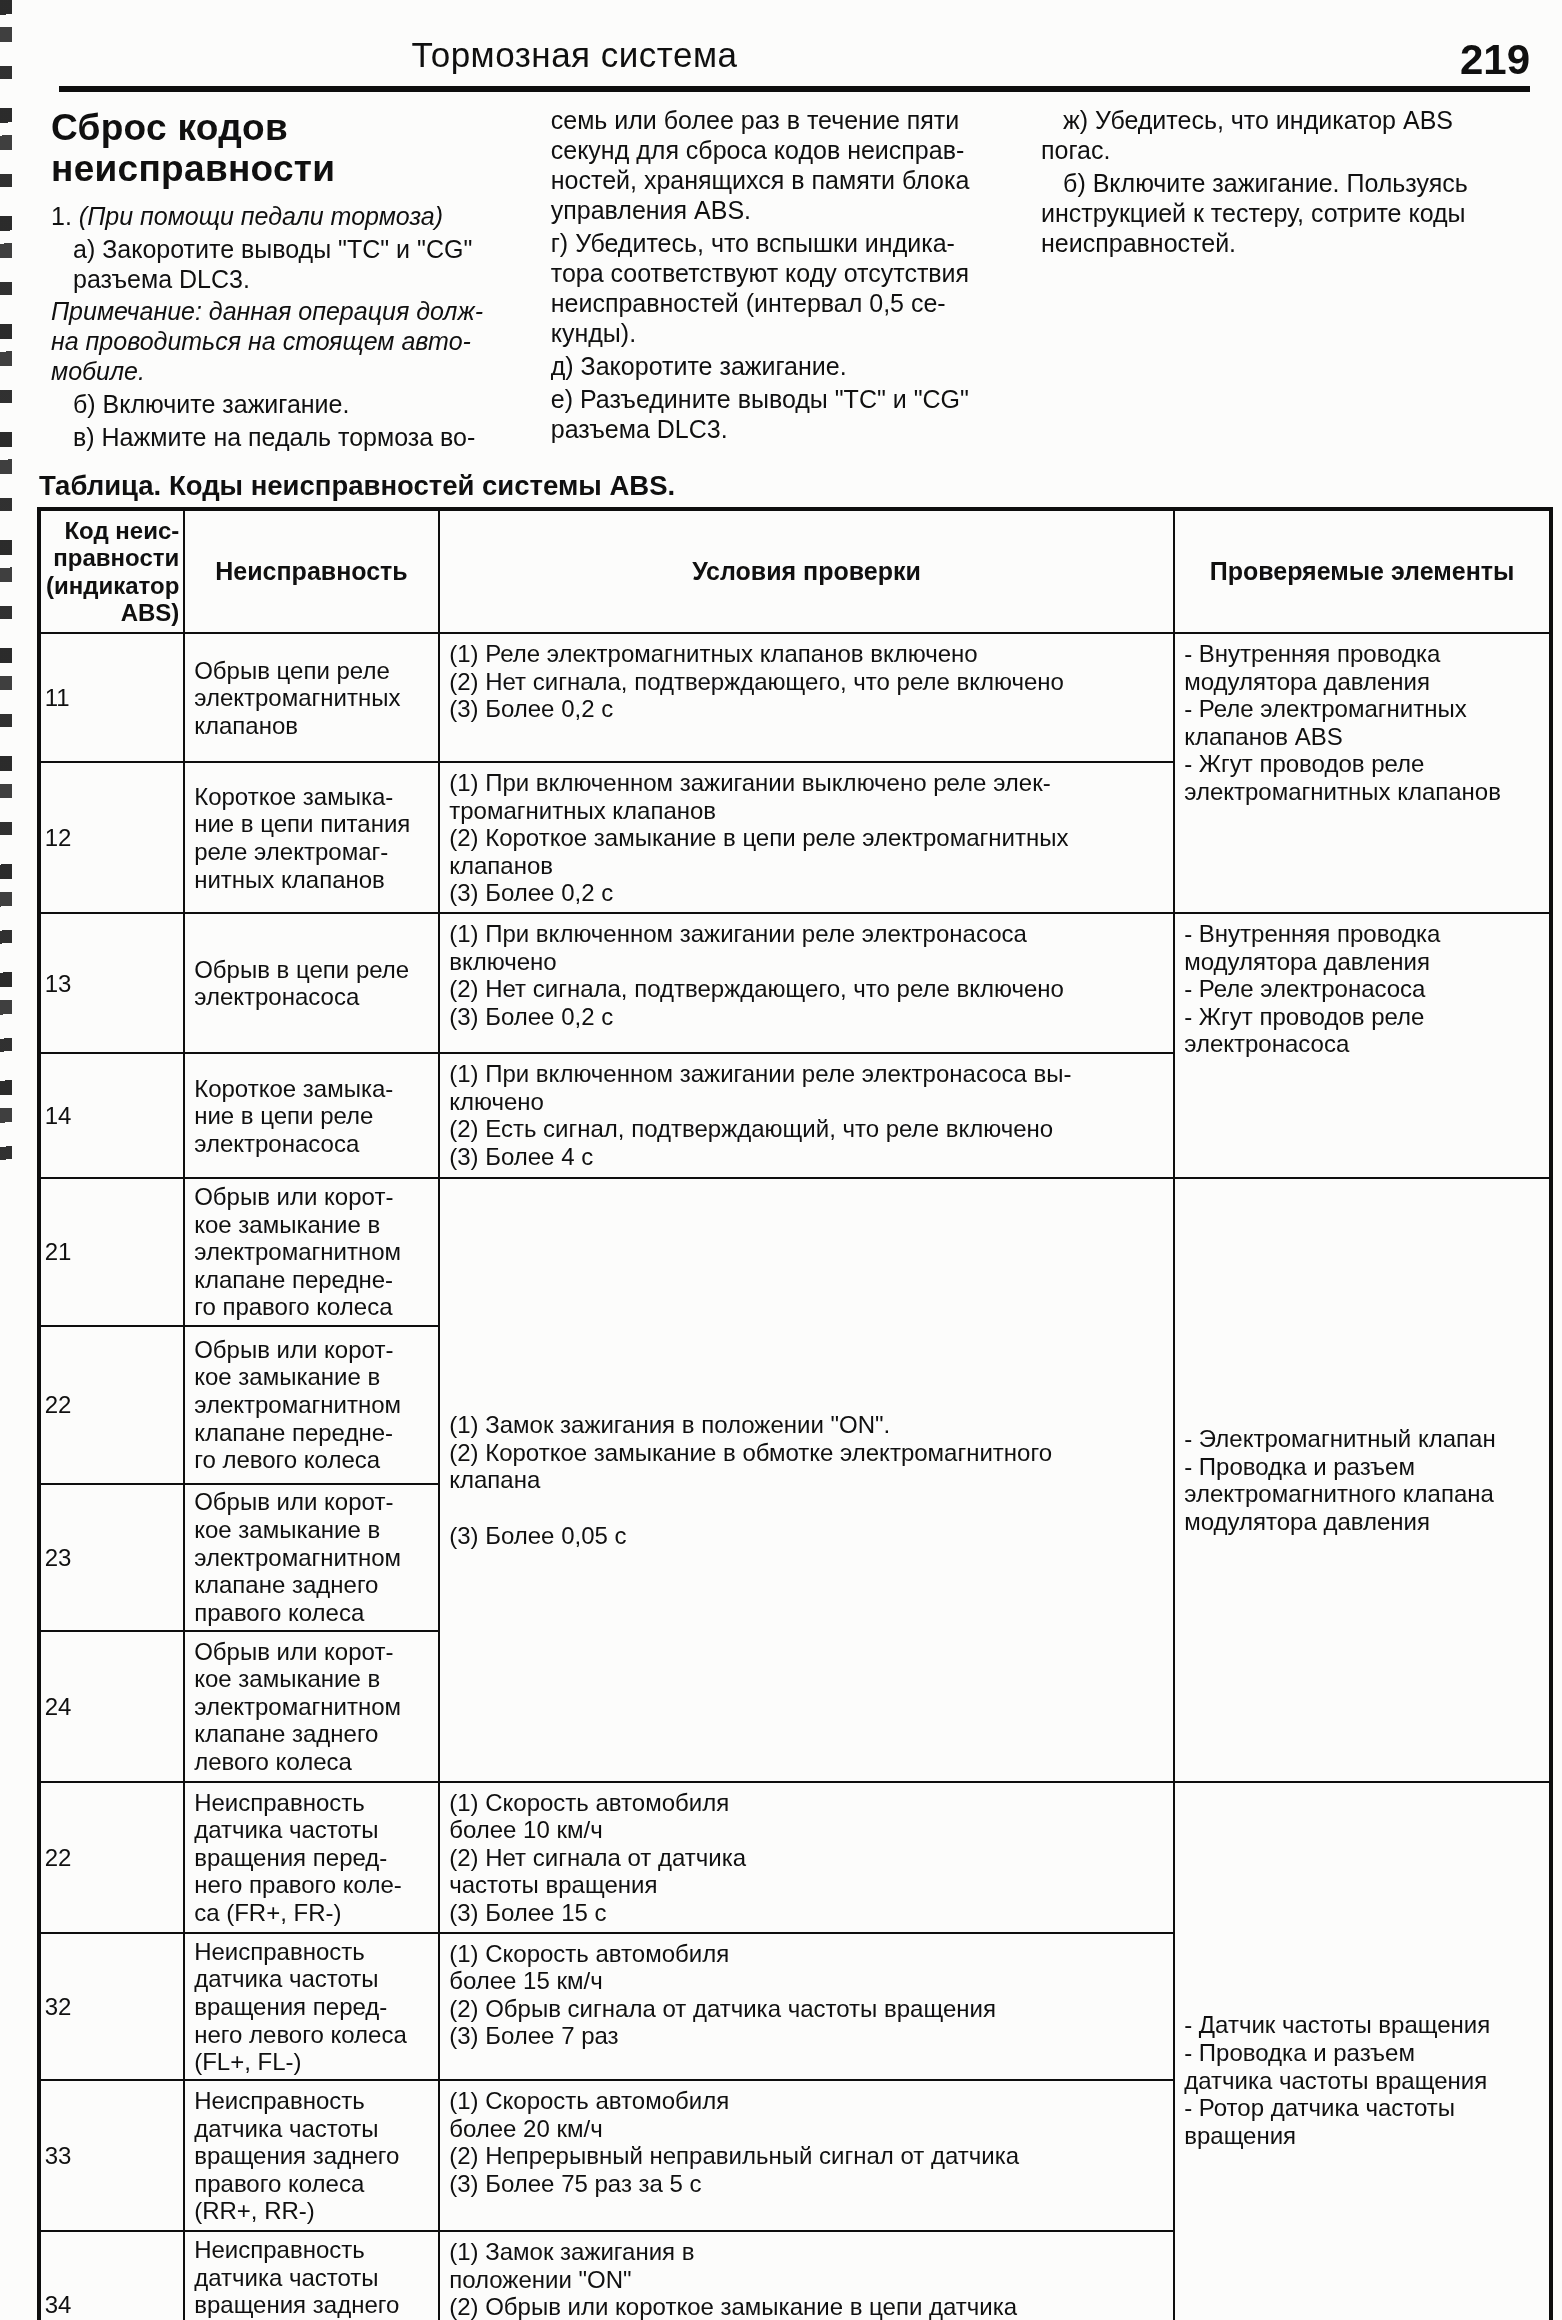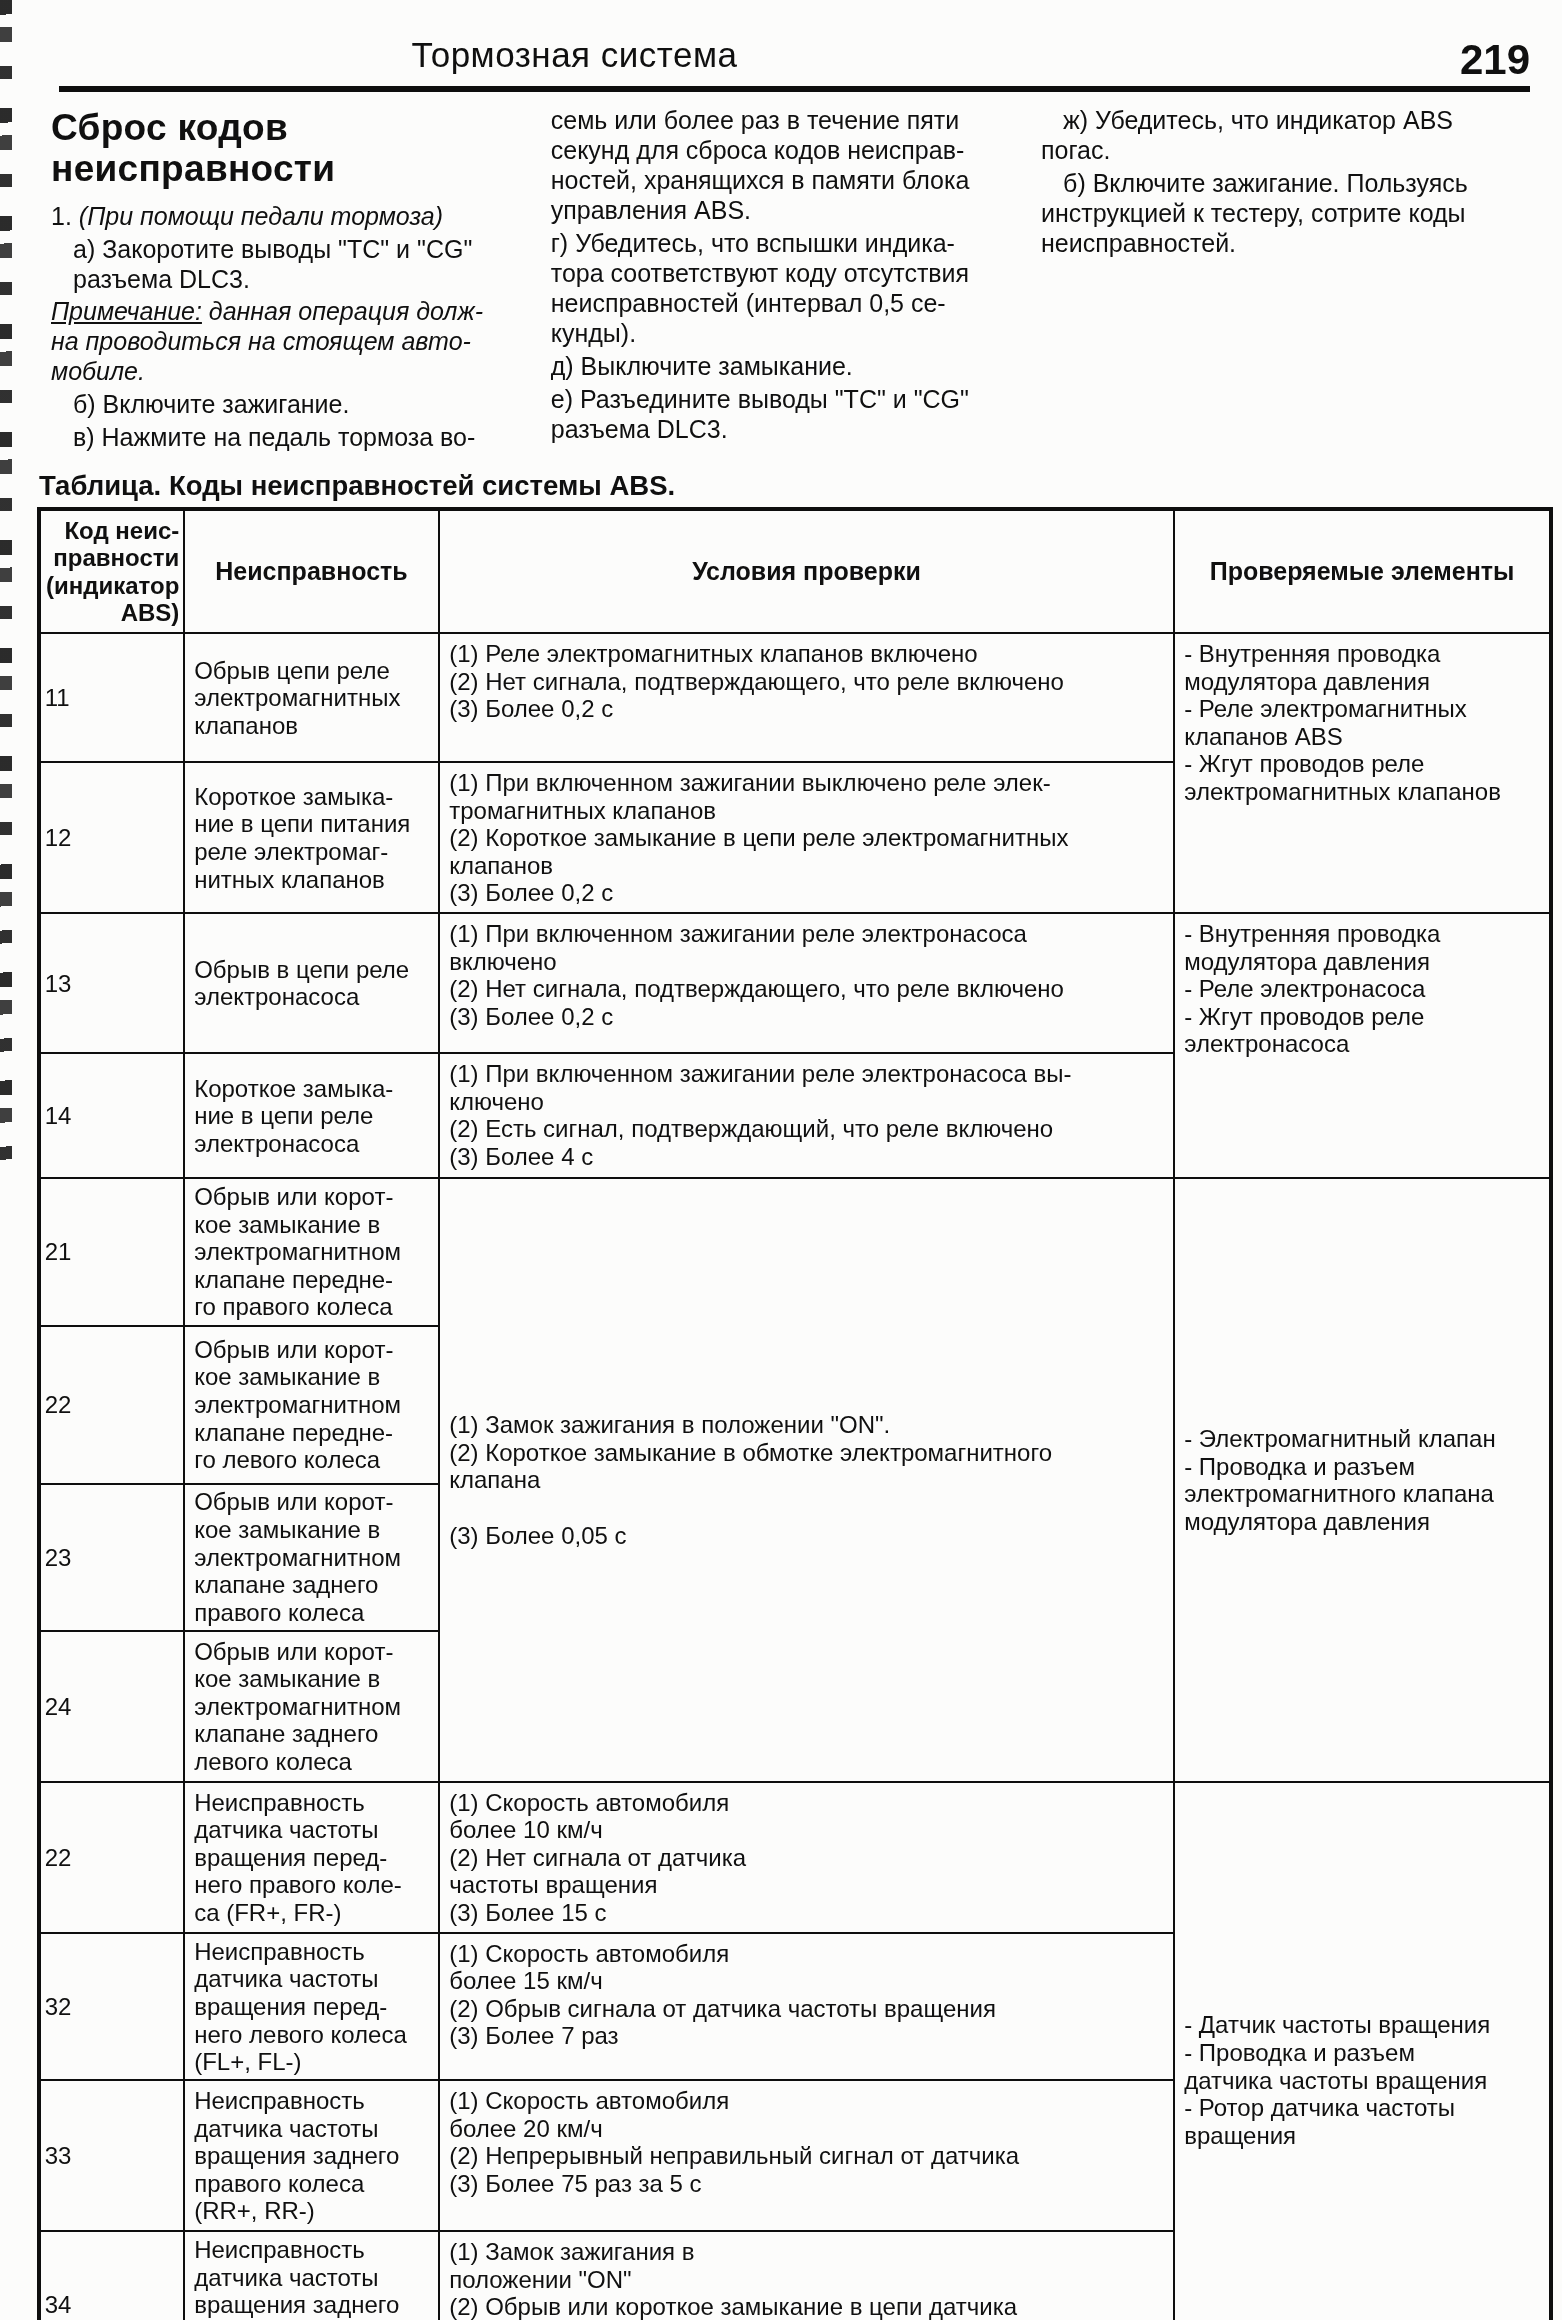--- a/index.html
+++ b/index.html
@@ -43,21 +43,21 @@
     gap:18px;
     margin:13px 26px 0 51px;
     font-size:25px; line-height:1.2;
   }
   .intro p { margin:0 0 2.8px 0; white-space:pre-line; }
   .intro .h {
     font-size:37px; font-weight:700; line-height:1.12;
     margin:1.8px 0 11px 0; white-space:pre-line; letter-spacing:0.3px;
   }
   .it { font-style:italic; }
-  .note-label { font-style:italic; text-decoration:underline; }
+  .note-label { font-style:italic; }
   .ind-block { padding-left:22px; }
   .ind-first { text-indent:22px; }
   
   .tbl-caption { margin:14.7px 0 5.5px 39px; font-size:27.5px; font-weight:700; }
   .tbl-caption .cap-label { font-weight:600; }
   
   table.fault-table {
     margin-left:37px;
     width:1512px;
     border-collapse:collapse;
@@ -105,21 +105,21 @@
   </div>
   <div>
     <p>семь или более раз в течение пяти
 секунд для сброса кодов неисправ-
 ностей, хранящихся в памяти блока
 управления ABS.</p>
     <p>г) Убедитесь, что вспышки индика-
 тора соответствуют коду отсутствия
 неисправностей (интервал 0,5 се-
 кунды).</p>
-    <p>д) Выключите замыкание.</p>
+    <p>д) Закоротите зажигание.</p>
     <p>е) Разъедините выводы "ТС" и "CG"
 разъема DLC3.</p>
   </div>
   <div>
     <p class="ind-first">ж) Убедитесь, что индикатор ABS
 погас.</p>
     <p class="ind-first">б) Включите зажигание. Пользуясь
 инструкцией к тестеру, сотрите коды
 неисправностей.</p>
   </div>

